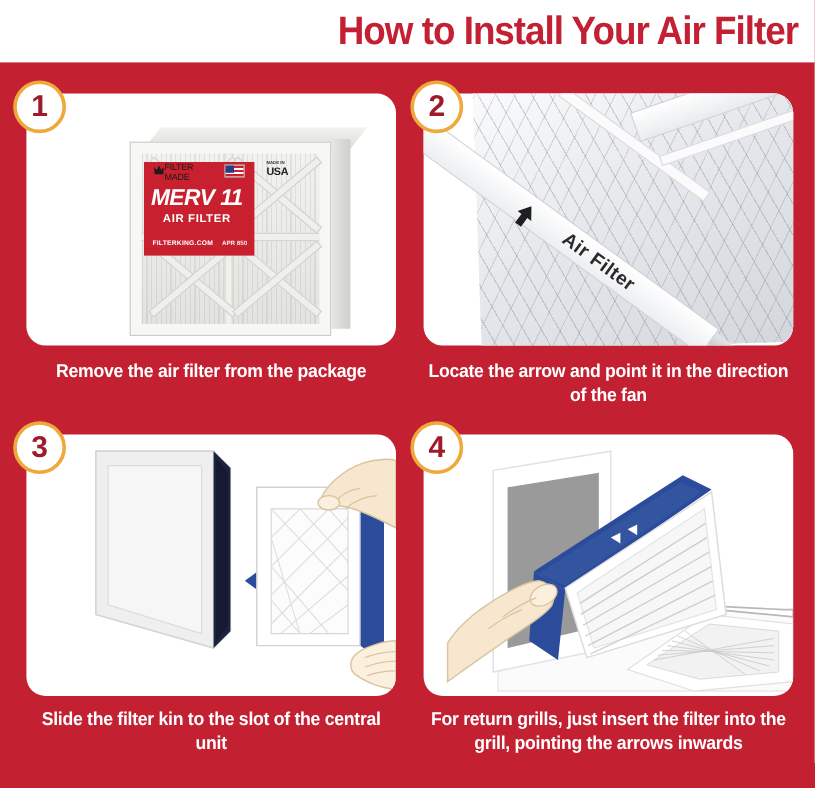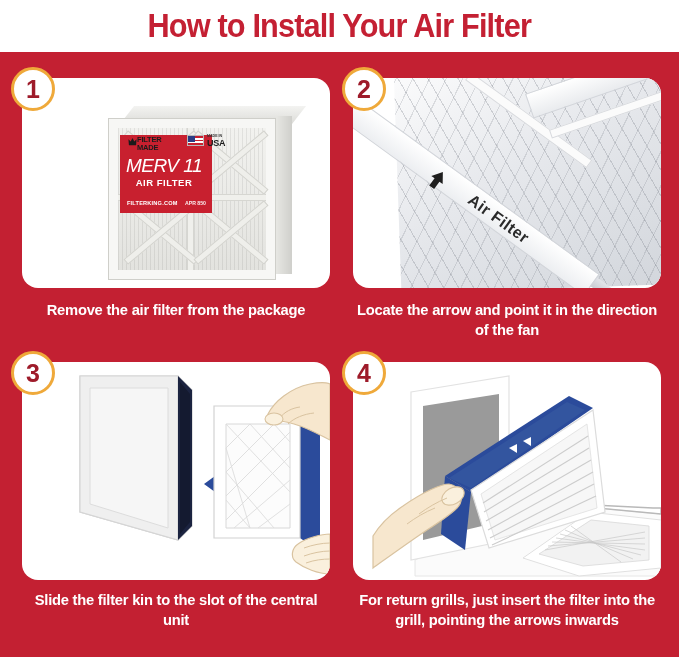--- a/index.html
+++ b/index.html
@@ -13,21 +13,21 @@
     position: relative;
     width: 679px; height: 657px;
     background: #C32032;
   }
 
   
   #title-band {
     position: absolute; left: 0; top: 0;
     width: 679px; height: 52px;
     background: #ffffff;
-    display: flex; align-items: center; justify-content: center;
+    display: flex; align-items: center; justify-content: flex-end;
   }
   #page-title {
     color: #C42033;
     font-size: 33px;
     font-weight: bold;
     letter-spacing: -0.9px;
     transform: scaleX(0.93);
     white-space: nowrap;
     font-family: "Liberation Sans", sans-serif;
   }
@@ -120,48 +120,48 @@
     position: absolute;
     left: 11px; top: 16px;
     width: 92px; height: 78px;
     background: #C8202F;
     color: #ffffff;
     z-index: 3;
   }
   .fp-merv {
     position: absolute; left: 0; right: 4px; top: 20px;
     text-align: center;
-    font-size: 19px; font-weight: normal; font-style: italic;
+    font-size: 19px; font-weight: bold; font-style: italic;
     letter-spacing: -0.5px;
   }
   .fp-airfilter {
     position: absolute; left: 0; right: 4px; top: 42px;
     text-align: center;
     font-size: 9.5px; font-weight: bold; letter-spacing: 0.5px;
   }
   .fp-url {
     position: absolute; left: 7px; bottom: 7px;
     font-size: 5.6px; font-weight: bold; letter-spacing: 0.2px;
   }
   .fp-apr {
     position: absolute; right: 6px; bottom: 7px;
     font-size: 5.2px; font-weight: bold; opacity: 0.9;
   }
   .fp-brand {
     position: absolute; left: 28px; top: 17px; z-index: 4;
-    font-size: 7.5px; font-weight: bold; color: #1b1b1b; line-height: 1.05;
+    font-size: 7.5px; font-weight: normal; color: #1b1b1b; line-height: 1.05;
     letter-spacing: -0.2px;
   }
   .fp-crown {
     position: absolute; left: 19px; top: 17px; z-index: 4;
     width: 9px; height: 13px;
   }
   .fp-usa {
     position: absolute; left: 78px; top: 16px; z-index: 4;
-    display: flex; align-items: flex-start; gap: 3px;
+    display: flex; align-items: flex-end; gap: 18px;
   }
   .fp-flag {
     width: 17px; height: 11px;
     background:
       repeating-linear-gradient(180deg,#C8202F 0 1.8px,#ffffff 1.8px 3.6px);
     position: relative; border: 0.5px solid #b9b9b9;
   }
   .fp-flag::after {
     content: ""; position: absolute; left: 0; top: 0;
     width: 7px; height: 6px; background: #2A3C84;

